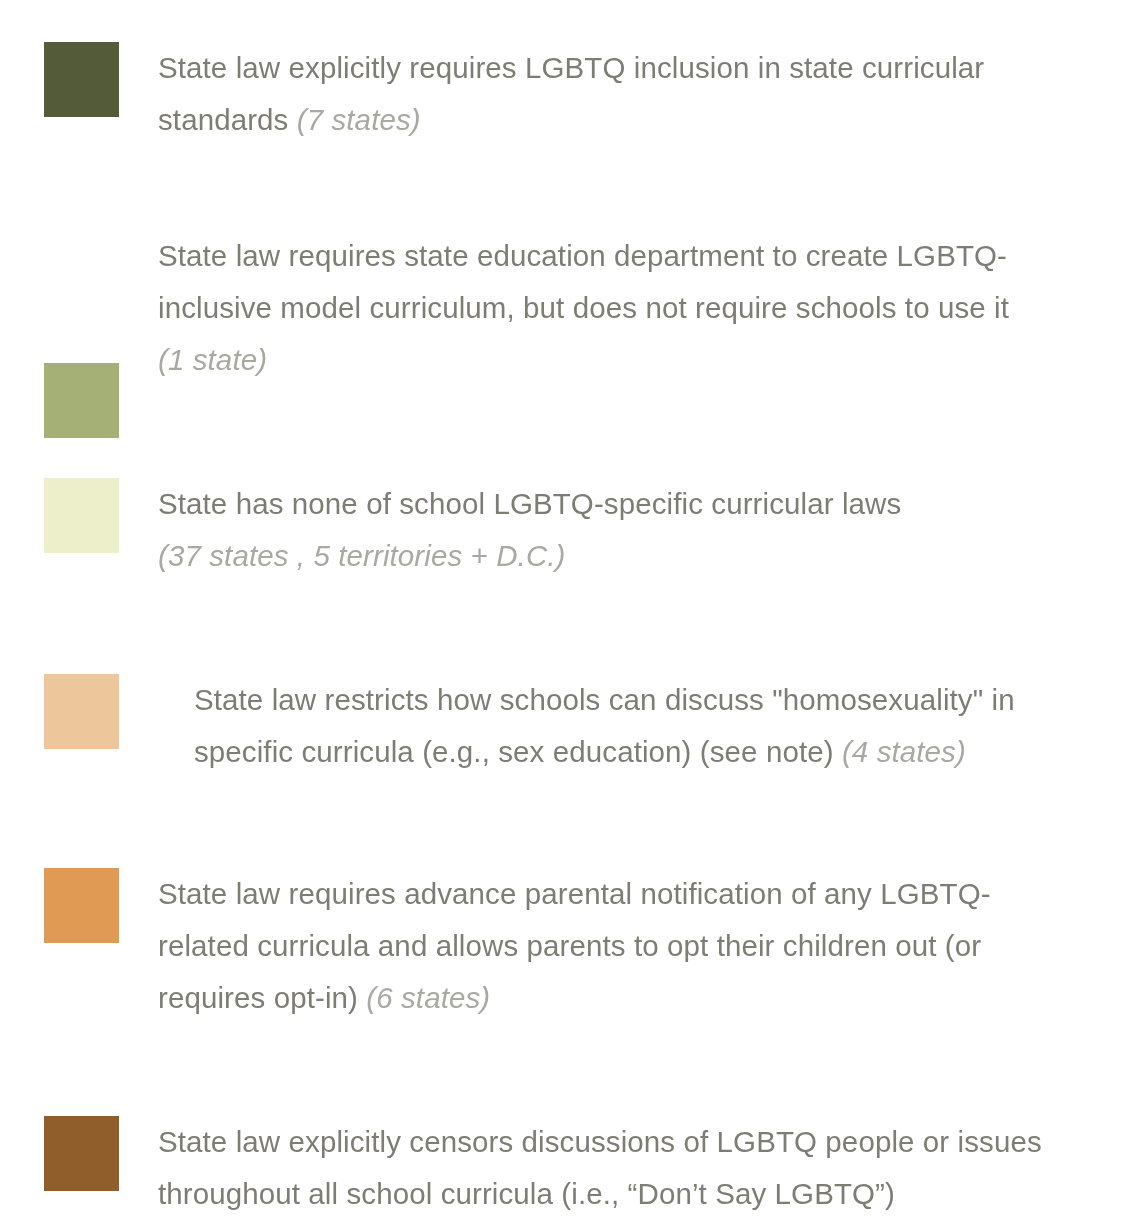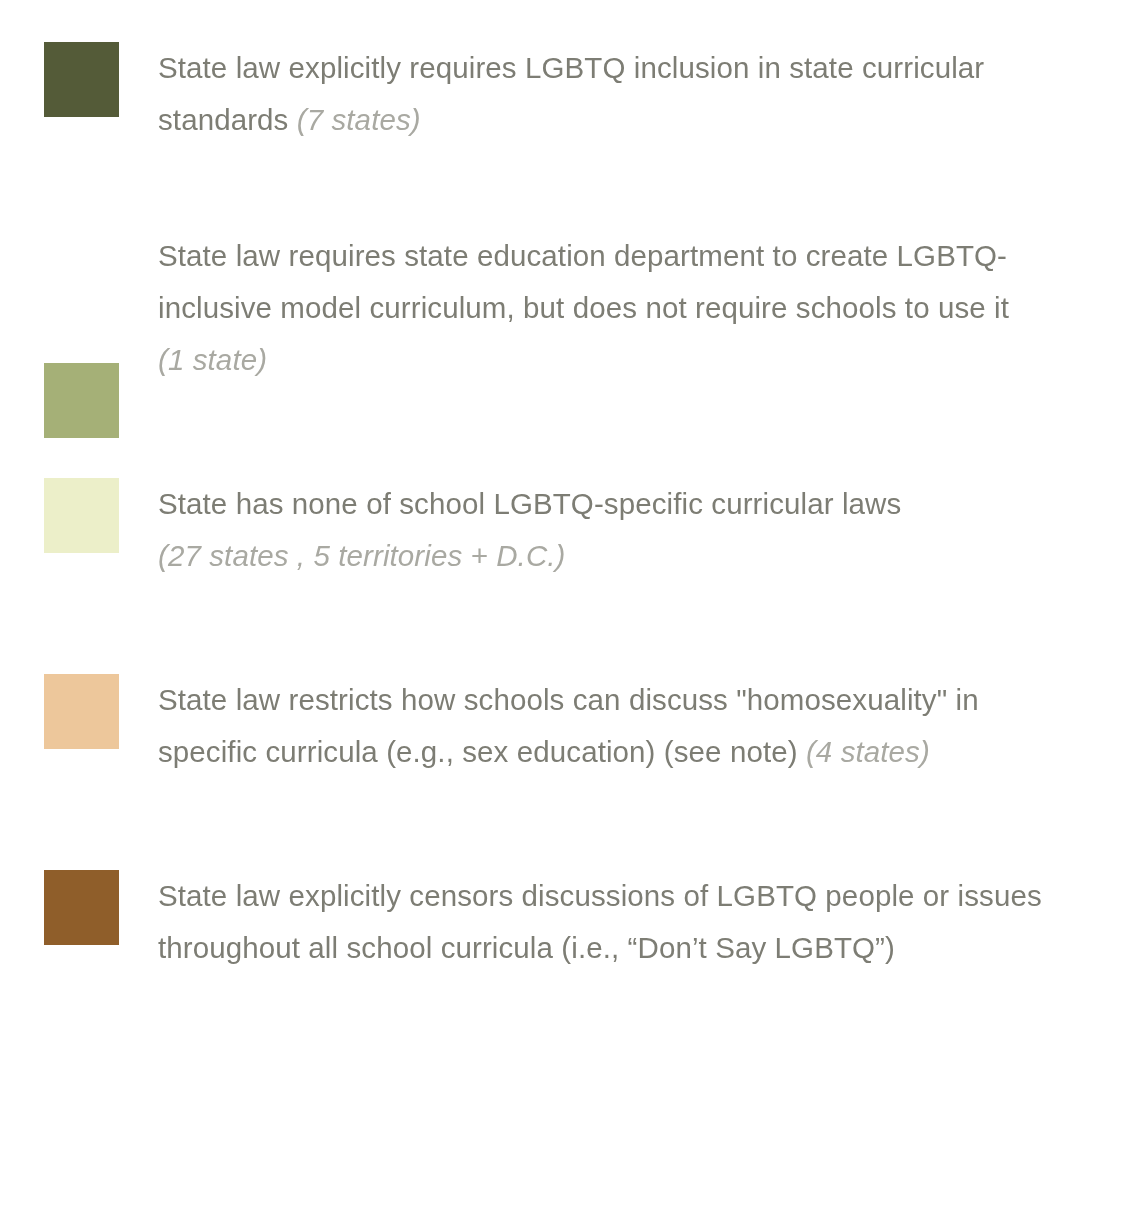--- a/index.html
+++ b/index.html
@@ -61,21 +61,21 @@
   }
   .count {
     font-style: italic;
     color: #a9a9a2;
     white-space: nowrap;
   }
   
   .item-0 { margin-top: 12px; }
   .item-1 { margin-top: 32px; align-items: flex-end; }
   .item-2 { margin-top: 40px; }
-  .item-3 { margin-top: 40px; }
+  .item-3 { margin-top: 40px; gap: 36px; }
   .item-4 { margin-top: 38px; }
   .item-5 { margin-top: 40px; }
 </style>
 </head>
 <body>
 
 <div class="legend">
 
   <div class="legend-item item-0">
     <div class="swatch-cell">
@@ -93,33 +93,41 @@
     <div class="label-cell">
       <span class="label-text"><span>State law requires state education department to create LGBTQ-inclusive model curriculum, but does not require schools to use it </span><span class="count">(1 state)</span></span>
     </div>
   </div>
 
   <div class="legend-item item-2">
     <div class="swatch-cell">
       <span class="swatch" style="background: rgb(236, 239, 201);"></span>
     </div>
     <div class="label-cell">
-      <span class="label-text"><span>State has none of school LGBTQ-specific curricular laws </span><span class="count">(27 states , 5 territories + D.C.)</span></span>
+      <span class="label-text"><span>State has none of school LGBTQ-specific curricular laws </span><span class="count">(37 states , 5 territories + D.C.)</span></span>
     </div>
   </div>
 
   <div class="legend-item item-3">
     <div class="swatch-cell">
       <span class="swatch" style="background: rgb(237, 199, 155);"></span>
     </div>
     <div class="label-cell">
       <span class="label-text"><span>State law restricts how schools can discuss "homosexuality" in specific curricula (e.g., sex education) (see note) </span><span class="count">(4 states)</span></span>
     </div>
   </div>
 
+  <div class="legend-item item-4">
+    <div class="swatch-cell">
+      <span class="swatch" style="background: rgb(224, 154, 84);"></span>
+    </div>
+    <div class="label-cell">
+      <span class="label-text"><span>State law requires advance parental notification of any LGBTQ-related curricula and allows parents to opt their children out (or requires opt-in) </span><span class="count">(6 states)</span></span>
+    </div>
+  </div>
 
   <div class="legend-item item-5">
     <div class="swatch-cell">
       <span class="swatch" style="background: rgb(143, 94, 42);"></span>
     </div>
     <div class="label-cell">
       <span class="label-text"><span>State law explicitly censors discussions of LGBTQ people or issues throughout all school curricula (i.e., “Don’t Say LGBTQ”) </span></span>
     </div>
   </div>
 

